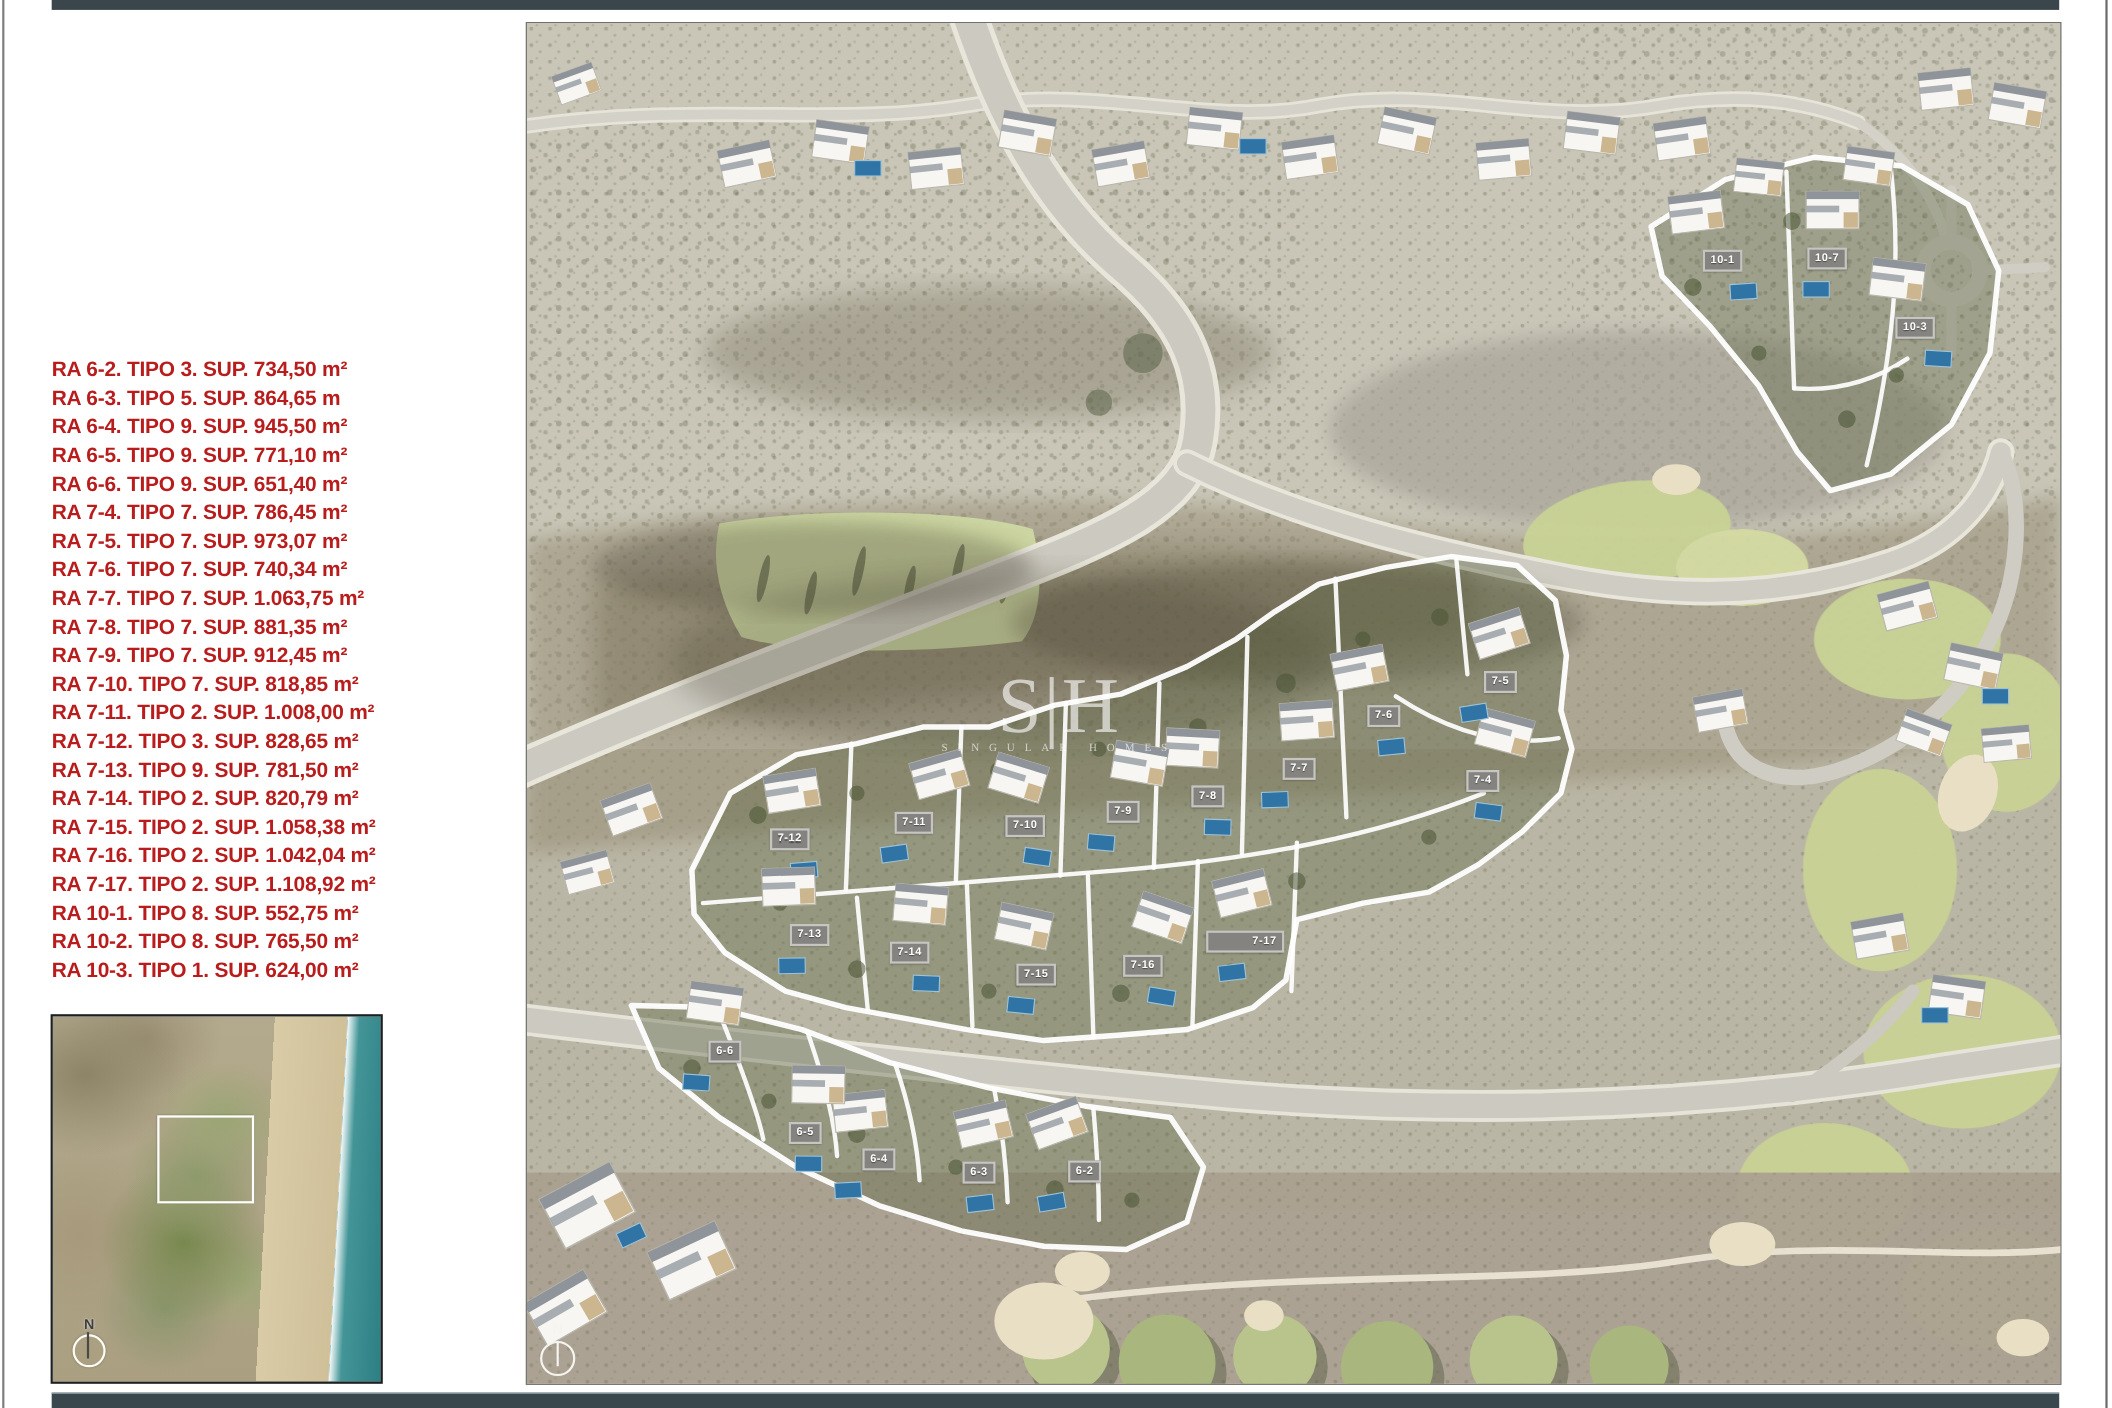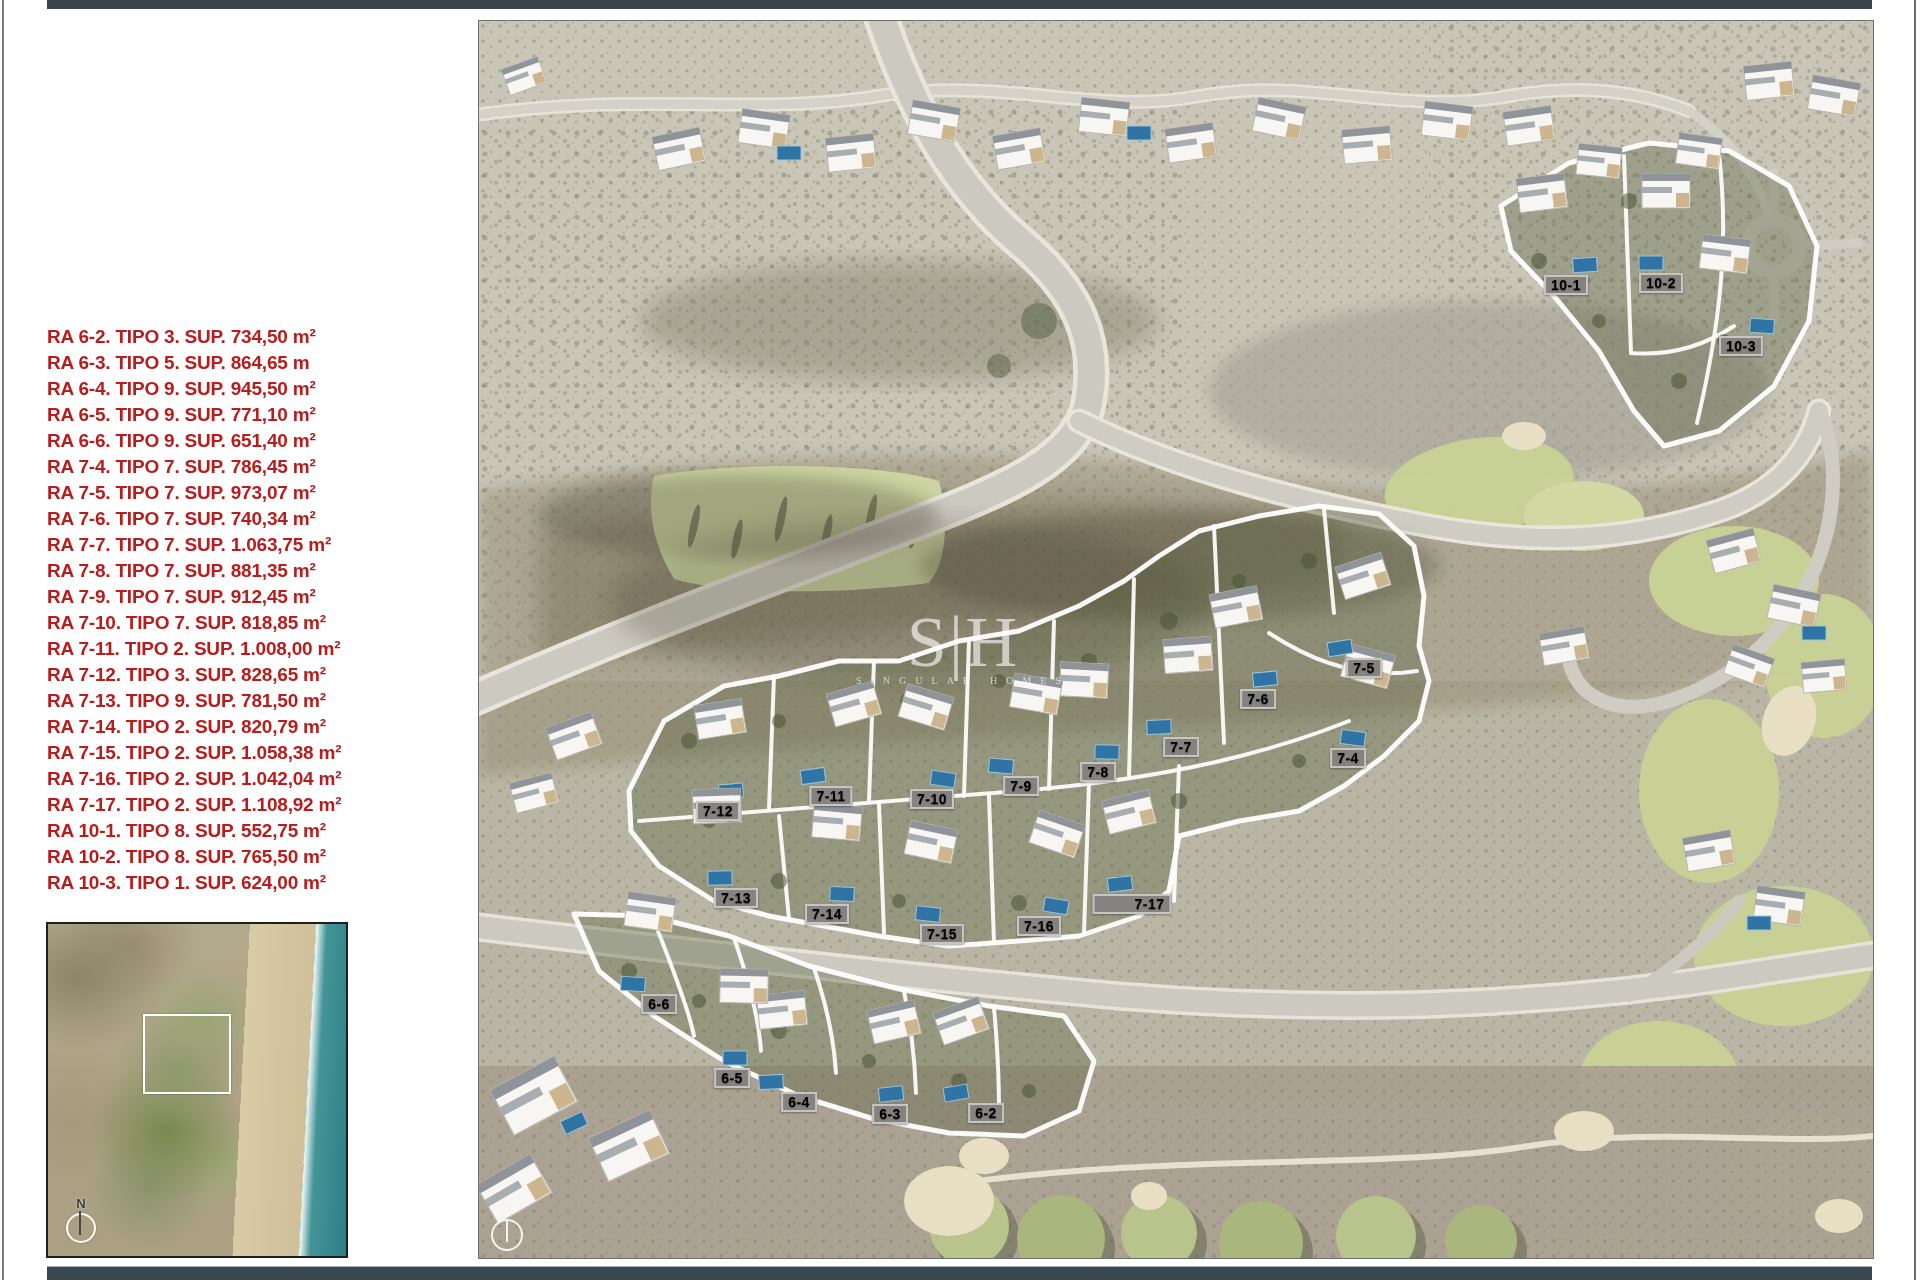--- a/index.html
+++ b/index.html
@@ -32,22 +32,22 @@
   .inset-rect{position:absolute;left:32%;top:27%;width:28%;height:23%;border:2px solid #ffffff;box-shadow:0 0 2px rgba(0,0,0,.35);}
   .inset-compass{position:absolute;left:18px;top:273px;width:30px;height:52px;text-align:center;color:#3d3d3d;}
   .inset-compass .n{display:block;font-size:13px;font-weight:bold;line-height:14px;color:#3f3f3f;text-shadow:0 0 2px rgba(255,255,255,.8);}
   .inset-compass .circle{display:block;margin:2px auto 0;width:26px;height:26px;border:2px solid #fdfdf5;border-radius:50%;position:relative;box-shadow:0 0 2px rgba(0,0,0,.3);}
   .inset-compass .circle::after{content:"";position:absolute;left:11px;top:-4px;width:2px;height:24px;background:#4a4a44;}
   
   .map{position:absolute;left:478px;top:20px;width:1394px;height:1237px;border:1px solid #6f6f6f;box-sizing:content-box;overflow:hidden;background:#c3c0b2;}
   .map svg{position:absolute;left:0;top:0;}
   #plot-labels{position:absolute;left:0;top:0;width:100%;height:100%;}
   .plot-label{position:absolute;transform:translate(-50%,-50%);background:#84837f;border:2px solid #c6c5c1;
-    color:#000000;font-size:14px;font-weight:bold;line-height:16px;padding:0 5px;letter-spacing:.5px;
-    text-shadow:0 1px 1px rgba(0,0,0,.45);box-shadow:0 1px 2px rgba(0,0,0,.35);white-space:nowrap;margin-top:48px;}
+    color:#ffffff;font-size:10px;font-weight:bold;line-height:16px;padding:0 5px;letter-spacing:.5px;
+    text-shadow:0 1px 1px rgba(0,0,0,.45);box-shadow:0 1px 2px rgba(0,0,0,.35);white-space:nowrap;}
   .watermark{position:absolute;left:484px;top:628px;transform:translate(-50%,-50%);text-align:center;color:rgba(255,255,255,.62);pointer-events:none;}
   .wm-logo{font-family:"Liberation Serif",serif;font-size:72px;line-height:58px;letter-spacing:2px;}
   .wm-sub{font-family:"Liberation Serif",serif;font-size:10px;letter-spacing:9px;margin-top:4px;white-space:nowrap;}
 </style>
 </head>
 <body>
 
 <div class="page">
 
   <div class="edge-line left"></div>
@@ -370,21 +370,21 @@
         <div class="plot-label" style="left: 542px; top: 717px;">7-9</div>
         <div class="plot-label" style="left: 453px; top: 730px;">7-10</div>
         <div class="plot-label" style="left: 352px; top: 727px;">7-11</div>
         <div class="plot-label" style="left: 239px; top: 742px;">7-12</div>
         <div class="plot-label" style="left: 257px; top: 829px;">7-13</div>
         <div class="plot-label" style="left: 348px; top: 845px;">7-14</div>
         <div class="plot-label" style="left: 463px; top: 865px;">7-15</div>
         <div class="plot-label" style="left: 560px; top: 857px;">7-16</div>
         <div class="plot-label" style="left: 653px; top: 835px; padding-left: 40px;">7-17</div>
         <div class="plot-label" style="left: 1087px; top: 216px;">10-1</div>
-        <div class="plot-label" style="left: 1182px; top: 214px;">10-2</div>
+        <div class="plot-label" style="left: 1182px; top: 214px;">10-7</div>
         <div class="plot-label" style="left: 1262px; top: 277px;">10-3</div>
       </div>
 
     <div class="watermark">
       <div class="wm-logo">S|H</div>
       <div class="wm-sub">SINGULAR HOMES</div>
     </div>
   </div>
 
 </div>

